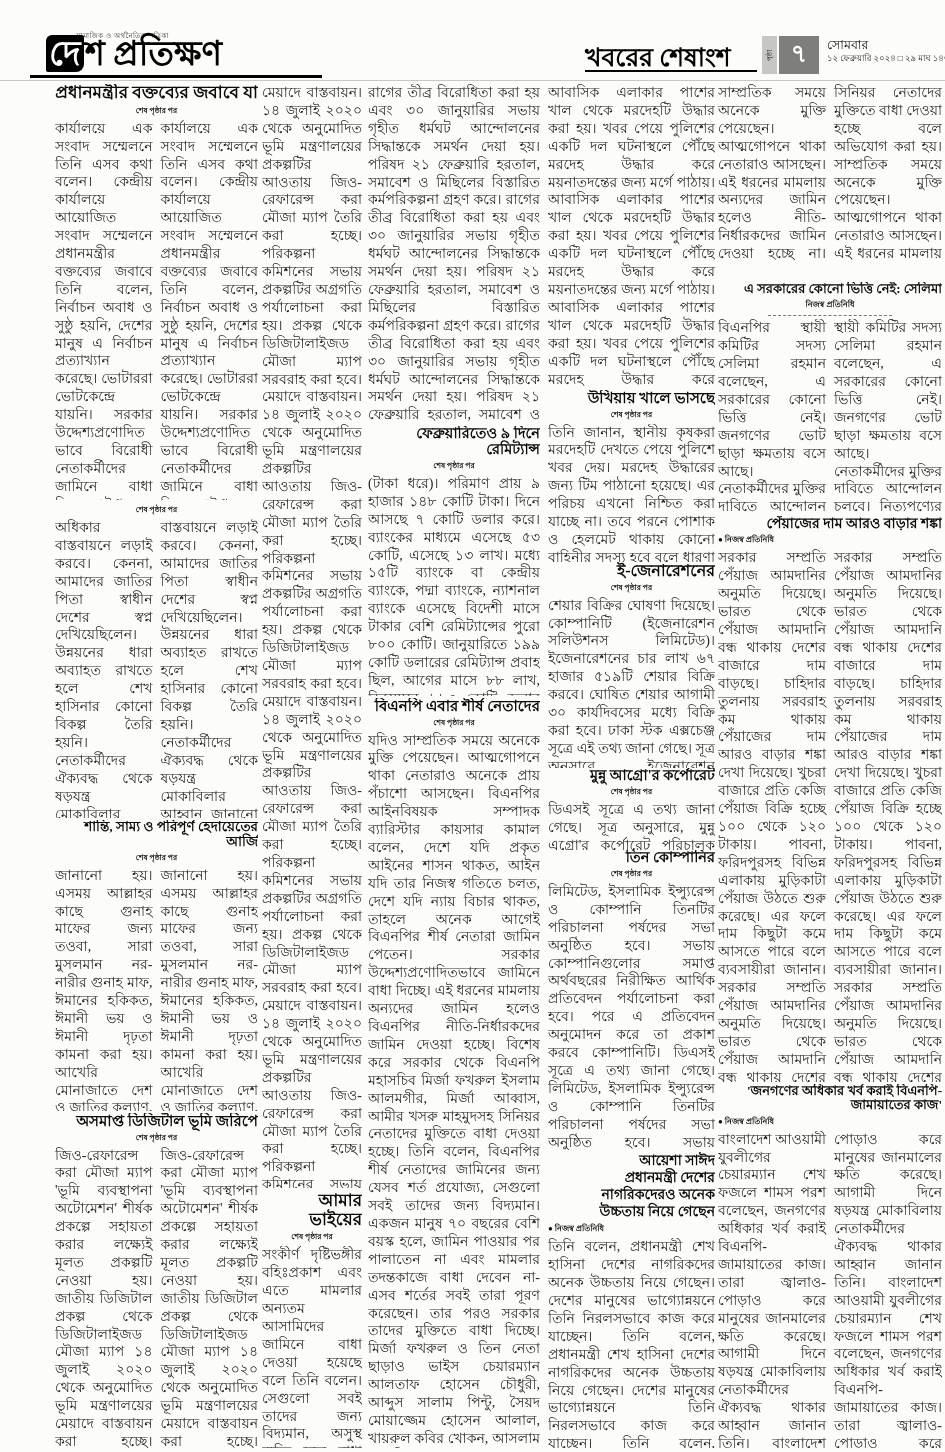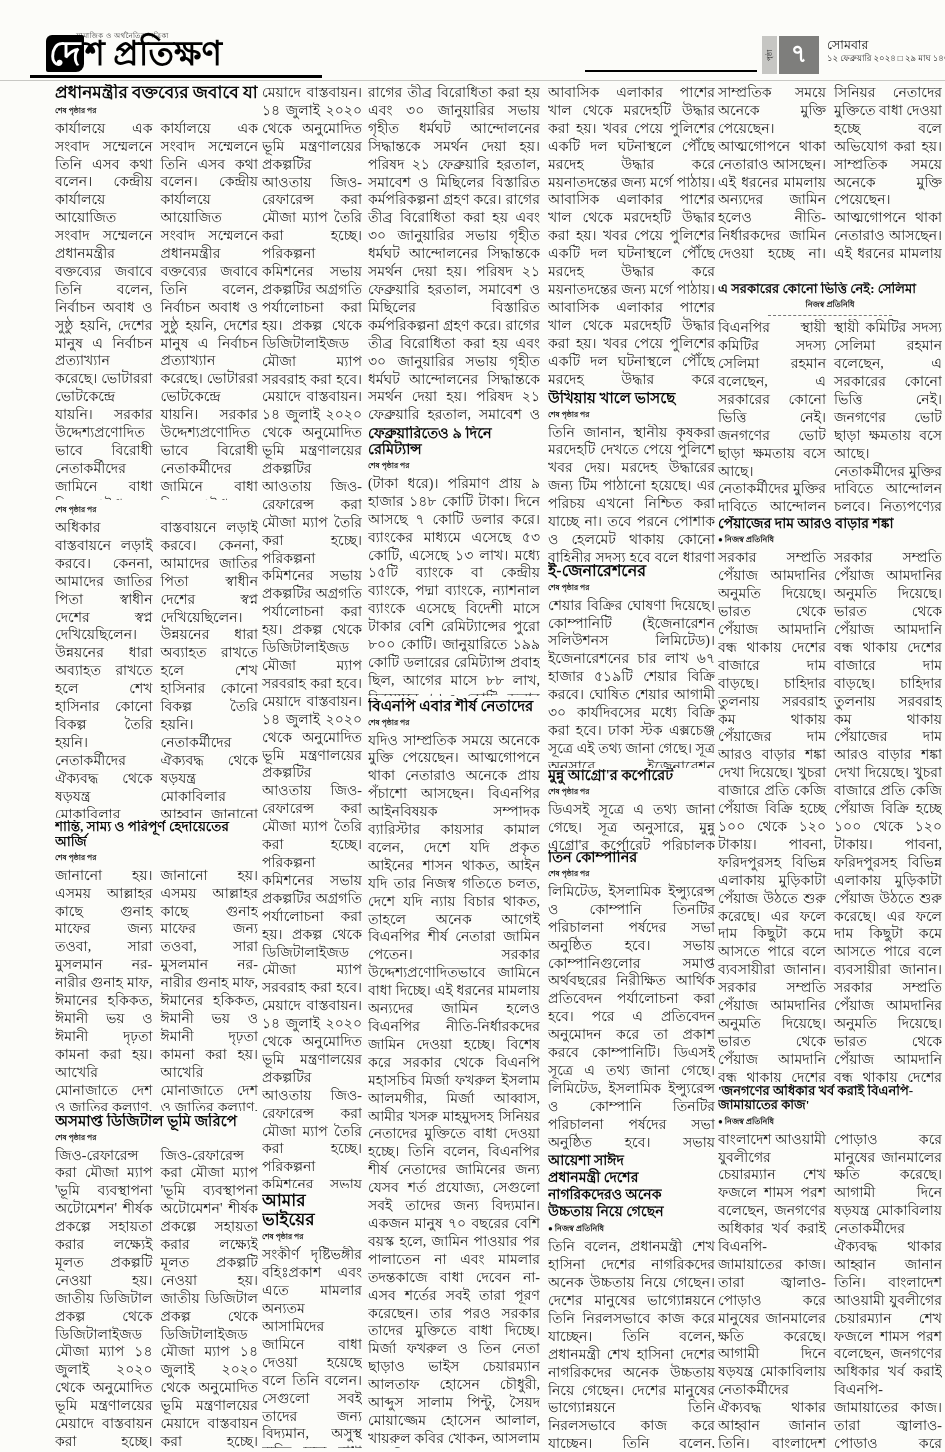--- a/index.html
+++ b/index.html
@@ -14,39 +14,40 @@
   .rule-black{background:#000}
   .rule-gray{background:#c8c8c4}
   .sec-title{font-weight:bold;font-size:25px;color:#000;white-space:nowrap}
   .page-tab{background:#c6c6c3;color:#222;font-size:7px;display:flex;align-items:center;justify-content:center;
             writing-mode:vertical-rl;transform:rotate(180deg)}
   .page-box{background:#7e7e7c;color:#fff;font-weight:bold;font-size:25px;display:flex;align-items:center;justify-content:center}
   .day{font-weight:normal;font-size:12.5px;color:#111}
   .dateline{font-size:8.5px;color:#222;white-space:nowrap}
   
   .sec{display:flex;flex-direction:column;overflow:hidden}
-  .hl{font-weight:bold;text-align:left;color:#0b0b0b;line-height:1.1;flex:0 0 auto}
+  .hl{font-weight:bold;text-align:right;color:#0b0b0b;line-height:1.1;flex:0 0 auto}
   .hl-multi{white-space:pre-line;line-height:1.22}
-  .sub{font-size:7.6px;font-weight:bold;margin:1px 0 3px;color:#111;flex:0 0 auto}
+  .sub{font-size:7.6px;font-weight:bold;text-align:center;margin:1px 0 3px;color:#111;flex:0 0 auto}
   .byline-c{font-size:8px;font-weight:bold;text-align:center;margin:2px 0 3px;color:#111;flex:0 0 auto}
   .byline-l{font-size:8px;font-weight:bold;text-align:left;margin:2px 0 3px;color:#111;flex:0 0 auto}
   .dash{width:55%;margin:1px auto 3px;border-top:1px dashed #777;flex:0 0 auto}
   .bt{flex:1 1 auto;font-size:14px;line-height:1.28;text-align:justify;color:#262626;overflow:hidden;word-break:break-word}
   .cols-2{column-count:2;column-gap:8px}
 </style>
 </head>
 <body>
 
 <div class="page">
 
   <div class="abs tagline" style="left:76px;top:30px">সামাজিক ও অর্থনৈতিক পত্রিকা</div>
   <div class="abs masthead" style="left:46px;top:37px"><span class="inv">দে</span><span>শ প্রতিক্ষণ</span></div>
   <div class="abs rule-black" style="left:30px;top:75px;width:292px;height:3px"></div>
   <div class="abs rule-gray" style="left:0;top:80px;width:945px;height:1px"></div>
 
+  <div class="abs sec-title" style="left:585px;top:38px">খবরের শেষাংশ</div>
   <div class="abs rule-black" style="left:585px;top:70px;width:172px;height:2px"></div>
   <div class="abs page-tab" style="left:762px;top:36px;width:15px;height:38px">পৃষ্ঠা</div>
   <div class="abs page-box" style="left:779px;top:36px;width:40px;height:38px">৭</div>
   <div class="abs day" style="left:827px;top:36px">সোমবার</div>
   <div class="abs dateline" style="left:827px;top:52px">১২ ফেব্রুয়ারি ২০২৪ □ ২৯ মাঘ ১৪৩০</div>
 
   <section class="abs sec" style="left:55px;top:84px;width:203px;height:416px">
     <h2 class="hl" style="font-size:17px">প্রধানমন্ত্রীর বক্তব্যের জবাবে যা</h2>
     <div class="sub">শেষ পৃষ্ঠার পর</div>
     <div class="bt cols-2">কার্যালয়ে এক সংবাদ সম্মেলনে তিনি এসব কথা বলেন। কেন্দ্রীয় কার্যালয়ে আয়োজিত সংবাদ সম্মেলনে প্রধানমন্ত্রীর বক্তব্যের জবাবে তিনি বলেন, নির্বাচন অবাধ ও সুষ্ঠু হয়নি, দেশের মানুষ এ নির্বাচন প্রত্যাখ্যান করেছে। ভোটাররা ভোটকেন্দ্রে যায়নি। সরকার উদ্দেশ্যপ্রণোদিতভাবে বিরোধী নেতাকর্মীদের জামিনে বাধা দিচ্ছে। এই ধরনের মামলায় অন্যদের জামিন হলেও নীতি-নির্ধারকদের জামিন দেওয়া হচ্ছে না। কার্যালয়ে এক সংবাদ সম্মেলনে তিনি এসব কথা বলেন। কেন্দ্রীয় কার্যালয়ে আয়োজিত সংবাদ সম্মেলনে প্রধানমন্ত্রীর বক্তব্যের জবাবে তিনি বলেন, নির্বাচন অবাধ ও সুষ্ঠু হয়নি, দেশের মানুষ এ নির্বাচন প্রত্যাখ্যান করেছে। ভোটাররা ভোটকেন্দ্রে যায়নি। সরকার উদ্দেশ্যপ্রণোদিতভাবে বিরোধী নেতাকর্মীদের জামিনে বাধা দিচ্ছে। এই ধরনের মামলায় অন্যদের জামিন হলেও নীতি-নির্ধারকদের জামিন দেওয়া হচ্ছে না। কার্যালয়ে এক সংবাদ সম্মেলনে তিনি এসব কথা বলেন। কেন্দ্রীয় কার্যালয়ে আয়োজিত সংবাদ সম্মেলনে প্রধানমন্ত্রীর বক্তব্যের জবাবে তিনি বলেন, নির্বাচন অবাধ ও সুষ্ঠু হয়নি, দেশের মানুষ এ নির্বাচন প্রত্যাখ্যান করেছে। ভোটাররা ভোটকেন্দ্রে যায়নি। সরকার উদ্দেশ্যপ্রণোদিতভাবে বিরোধী নেতাকর্মীদের জামিনে বাধা দিচ্ছে। এই ধরনের মামলায় অন্যদের জামিন হলেও নীতি-নির্ধারকদের জামিন দেওয়া হচ্ছে না। কার্যালয়ে এক সংবাদ সম্মেলনে তিনি এসব কথা বলেন। কেন্দ্রীয় কার্যালয়ে আয়োজিত সংবাদ সম্মেলনে প্রধানমন্ত্রীর বক্তব্যের জবাবে তিনি বলেন, নির্বাচন অবাধ ও সুষ্ঠু হয়নি, দেশের মানুষ এ নির্বাচন প্রত্যাখ্যান করেছে। ভোটাররা ভোটকেন্দ্রে যায়নি। সরকার উদ্দেশ্যপ্রণোদিতভাবে বিরোধী নেতাকর্মীদের জামিনে বাধা দিচ্ছে। এই ধরনের মামলায় অন্যদের জামিন হলেও নীতি-নির্ধারকদের জামিন দেওয়া হচ্ছে না।</div>

